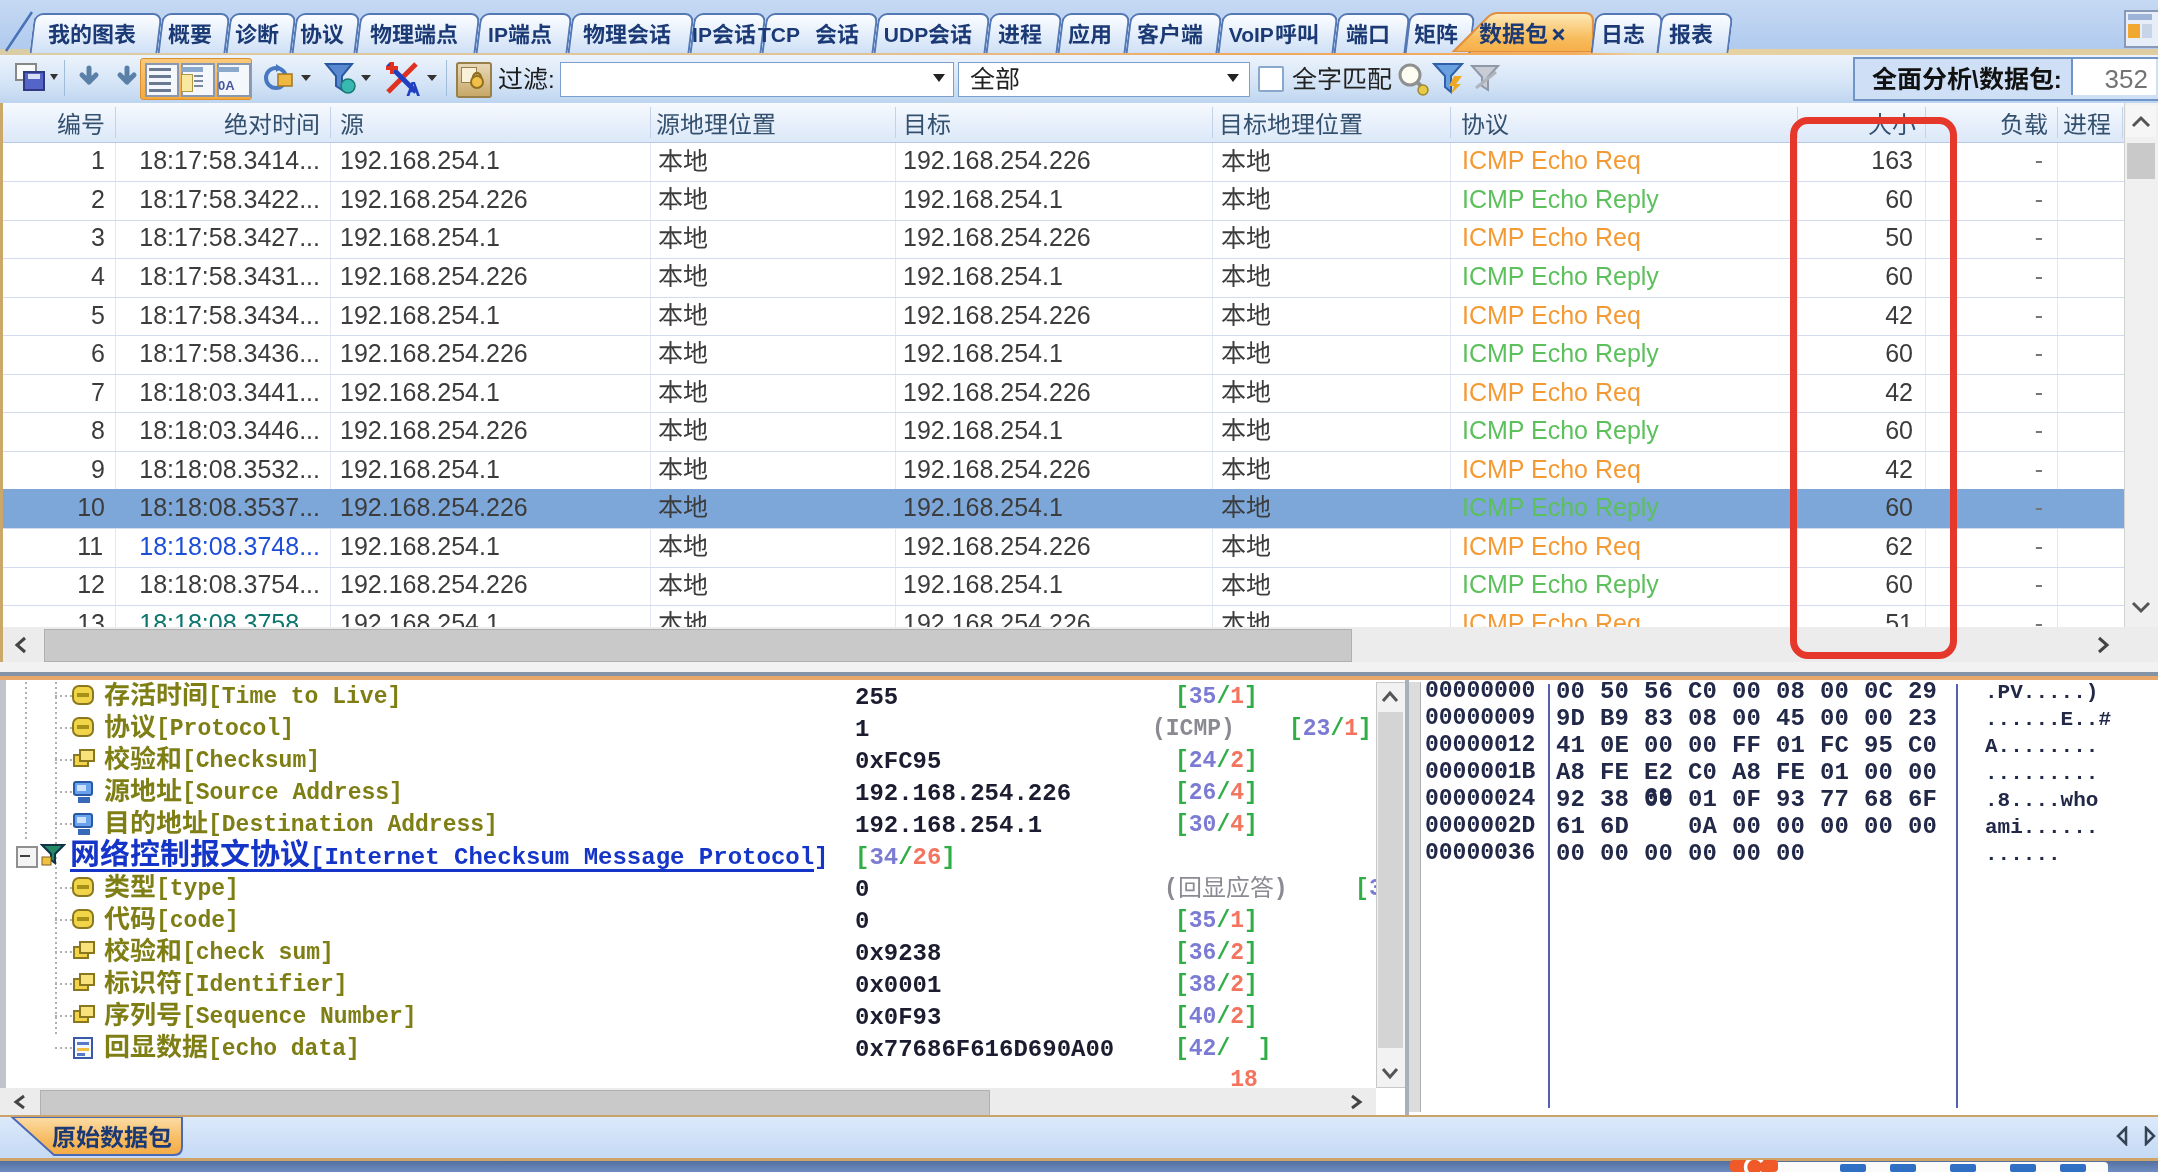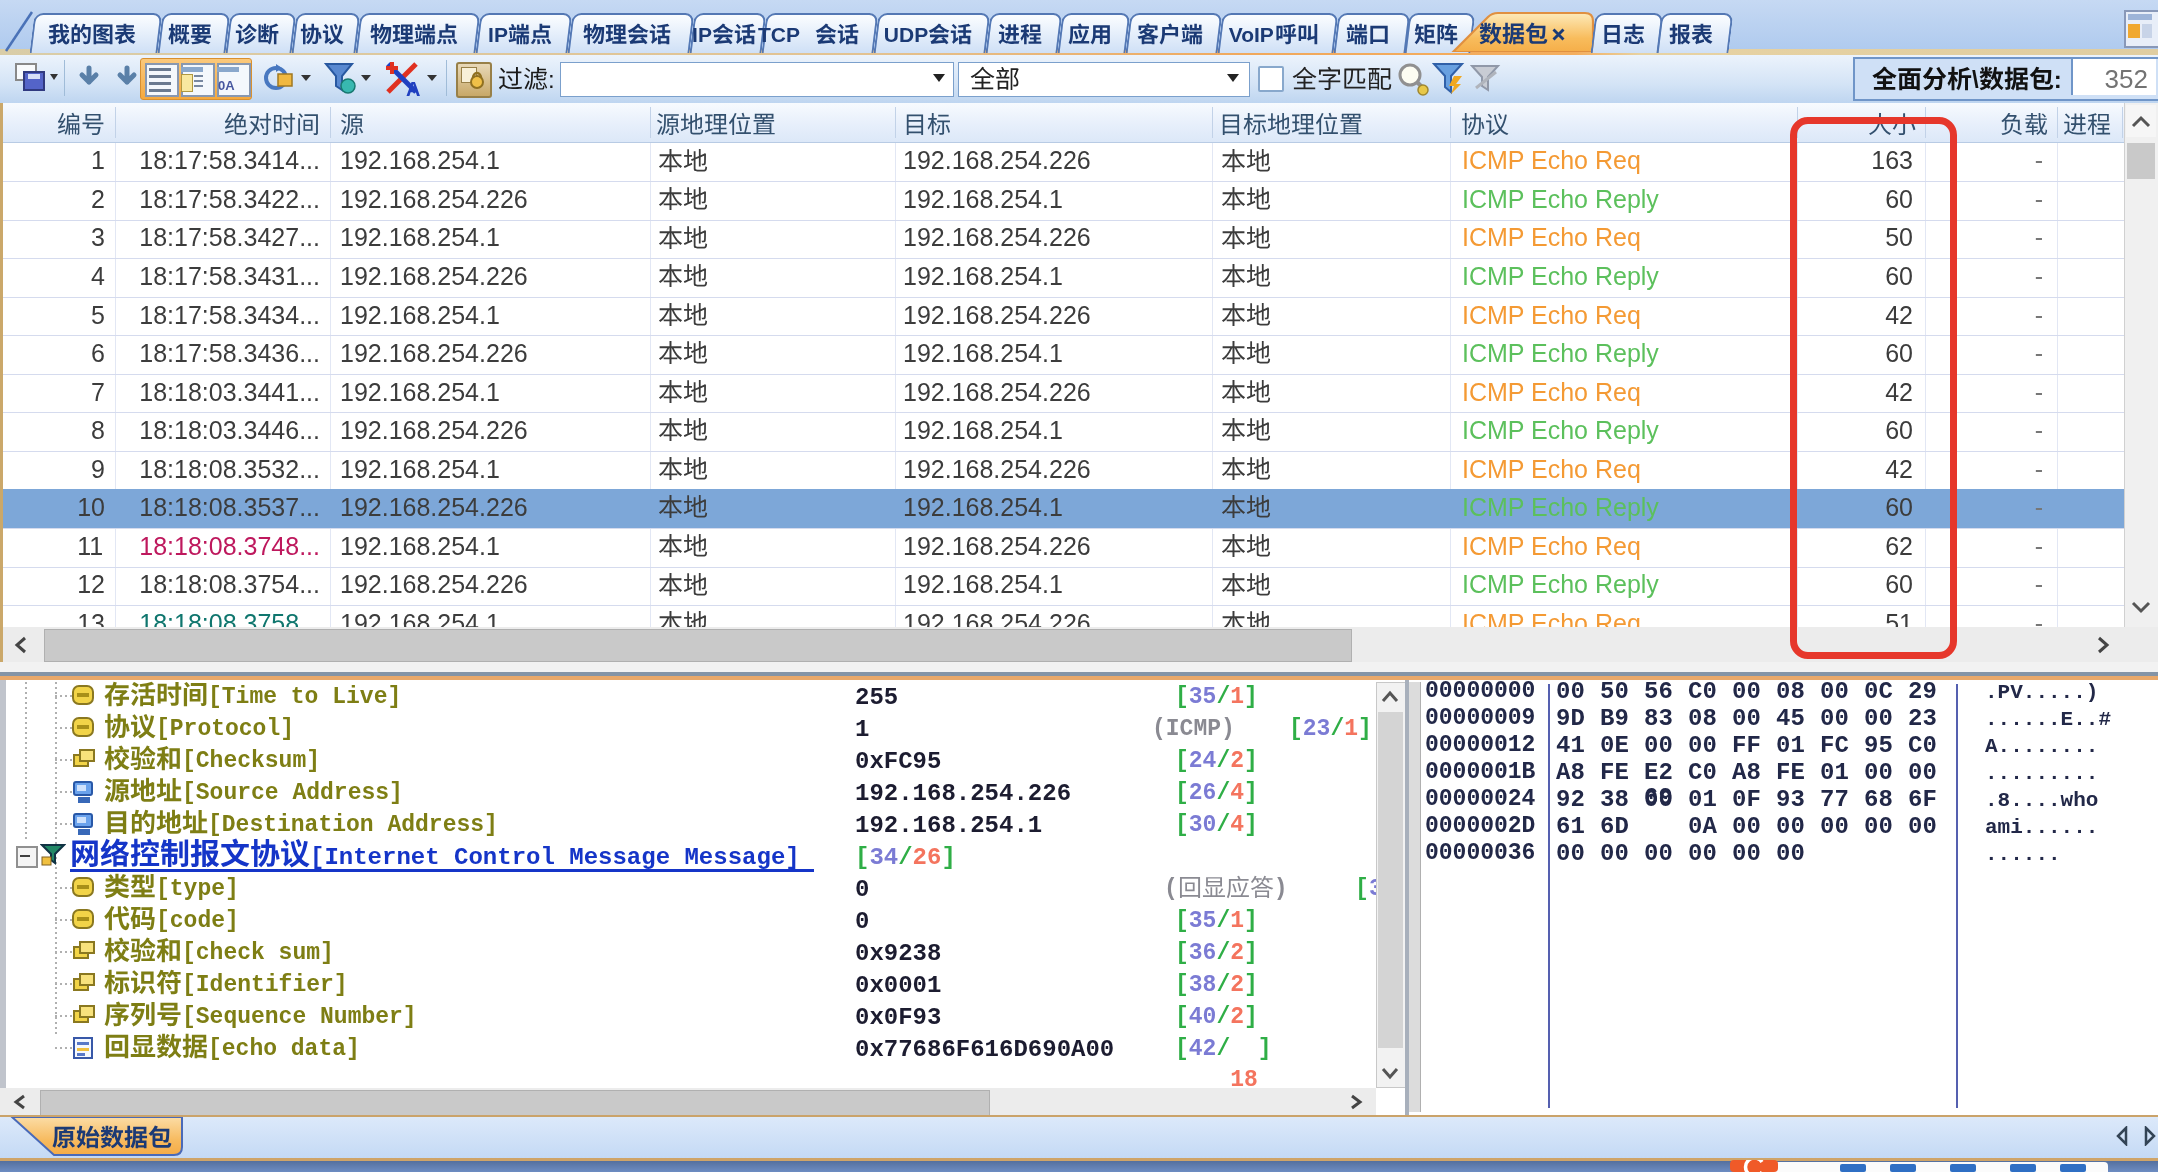--- a/index.html
+++ b/index.html
@@ -682,21 +682,21 @@
       <g transform="translate(0,880) scale(1,-1)" fill="#3c3c3c">
         <use href="#g65" x="0"></use>
         <use href="#g51" x="1000"></use>
       </g>
     </svg>
     <span style="position:absolute;left:1462.0px;top:352.8px;font-family:'Liberation Sans';font-size:25.0px;line-height:25.0px;color:#5cc05c;font-weight:normal;white-space:pre">ICMP Echo Reply</span>
     <span style="position:absolute;left:1885.2px;top:352.8px;font-family:'Liberation Sans';font-size:25.0px;line-height:25.0px;color:#3c3c3c;font-weight:normal;white-space:pre">60</span>
     <span style="position:absolute;left:2034.7px;top:352.8px;font-family:'Liberation Sans';font-size:25.0px;line-height:25.0px;color:#777;font-weight:normal;white-space:pre">-</span>
     <div style="position:absolute;left:0;top:385.5px;width:2124px;height:1px;background:#d5dbee"></div>
     <span style="position:absolute;left:77.2px;top:391.3px;font-family:'Liberation Sans';font-size:25.0px;line-height:25.0px;color:#3c3c3c;font-weight:normal;white-space:pre">11</span>
-    <span style="position:absolute;left:139.3px;top:391.3px;font-family:'Liberation Sans';font-size:25.0px;line-height:25.0px;color:#be185d;font-weight:normal;white-space:pre">18:18:08.3748...</span>
+    <span style="position:absolute;left:139.3px;top:391.3px;font-family:'Liberation Sans';font-size:25.0px;line-height:25.0px;color:#1d4ed8;font-weight:normal;white-space:pre">18:18:08.3748...</span>
     <span style="position:absolute;left:340.0px;top:391.3px;font-family:'Liberation Sans';font-size:25.0px;line-height:25.0px;color:#3c3c3c;font-weight:normal;white-space:pre">192.168.254.1</span>
     <svg style="position:absolute;left:658.0px;top:390.5px;overflow:visible" width="50.0" height="30.0" viewBox="0 0 2000 1200">
       <g transform="translate(0,880) scale(1,-1)" fill="#3c3c3c">
         <use href="#g65" x="0"></use>
         <use href="#g51" x="1000"></use>
       </g>
     </svg>
     <span style="position:absolute;left:903.0px;top:391.3px;font-family:'Liberation Sans';font-size:25.0px;line-height:25.0px;color:#3c3c3c;font-weight:normal;white-space:pre">192.168.254.226</span>
     <svg style="position:absolute;left:1221.0px;top:390.5px;overflow:visible" width="50.0" height="30.0" viewBox="0 0 2000 1200">
       <g transform="translate(0,880) scale(1,-1)" fill="#3c3c3c">
@@ -884,21 +884,21 @@
       <use href="#g77" x="0"></use>
       <use href="#g78" x="1000"></use>
       <use href="#g79" x="2000"></use>
       <use href="#g80" x="3000"></use>
       <use href="#g32" x="4000"></use>
       <use href="#g81" x="5000"></use>
       <use href="#g8" x="6000"></use>
       <use href="#g9" x="7000"></use>
     </g>
   </svg>
-<span style="position:absolute;left:310.0px;top:845.6px;font-family:'Liberation Mono';font-size:24.0px;line-height:24.0px;color:#1535c8;font-weight:bold;white-space:pre">[Internet Control Message Message]</span>
+<span style="position:absolute;left:310.0px;top:845.6px;font-family:'Liberation Mono';font-size:24.0px;line-height:24.0px;color:#1535c8;font-weight:bold;white-space:pre">[Internet Checksum Message Protocol]</span>
 <div style="position:absolute;left:70px;top:869px;width:744px;height:3px;background:#1535c8"></div>
 <span style="position:absolute;left:855.0px;top:845.6px;font-family:'Liberation Mono';font-size:24.0px;line-height:24.0px;color:#2fae46;font-weight:bold;white-space:pre">[</span>
 <span style="position:absolute;left:869.4px;top:845.6px;font-family:'Liberation Mono';font-size:24.0px;line-height:24.0px;color:#7b7bd4;font-weight:bold;white-space:pre">34</span>
 <span style="position:absolute;left:898.2px;top:845.6px;font-family:'Liberation Mono';font-size:24.0px;line-height:24.0px;color:#2fae46;font-weight:bold;white-space:pre">/</span>
 <span style="position:absolute;left:912.6px;top:845.6px;font-family:'Liberation Mono';font-size:24.0px;line-height:24.0px;color:#f4745e;font-weight:bold;white-space:pre">26</span>
 <span style="position:absolute;left:941.4px;top:845.6px;font-family:'Liberation Mono';font-size:24.0px;line-height:24.0px;color:#2fae46;font-weight:bold;white-space:pre">]</span>
 <div style="position:absolute;left:55px;top:887px;width:18px;height:2px;background-image:repeating-linear-gradient(90deg,#b0b0b0 0 2px,transparent 2px 5px)"></div>
 <svg style="position:absolute;left:72px;top:877px;" width="22" height="20" viewBox="0 0 22 20">
     <rect x="1" y="1" width="20" height="18" rx="6" fill="#f2d448" stroke="#8a7820" stroke-width="2"></rect>
     <rect x="5" y="8" width="12" height="4" fill="#a89018"></rect>

